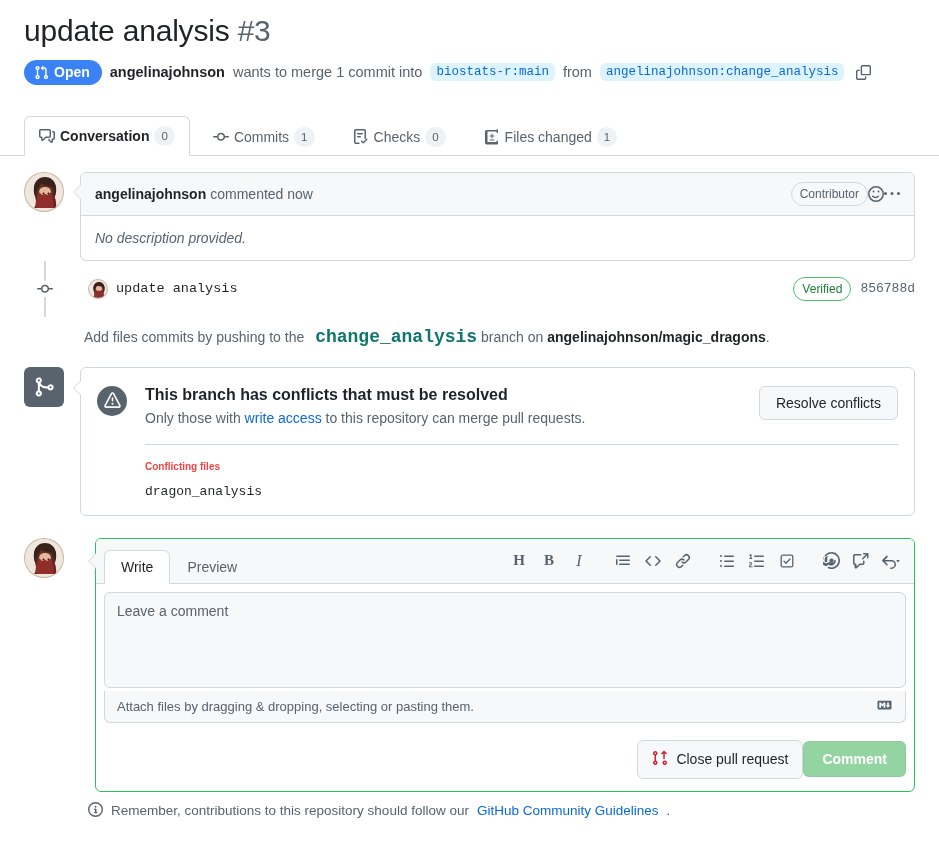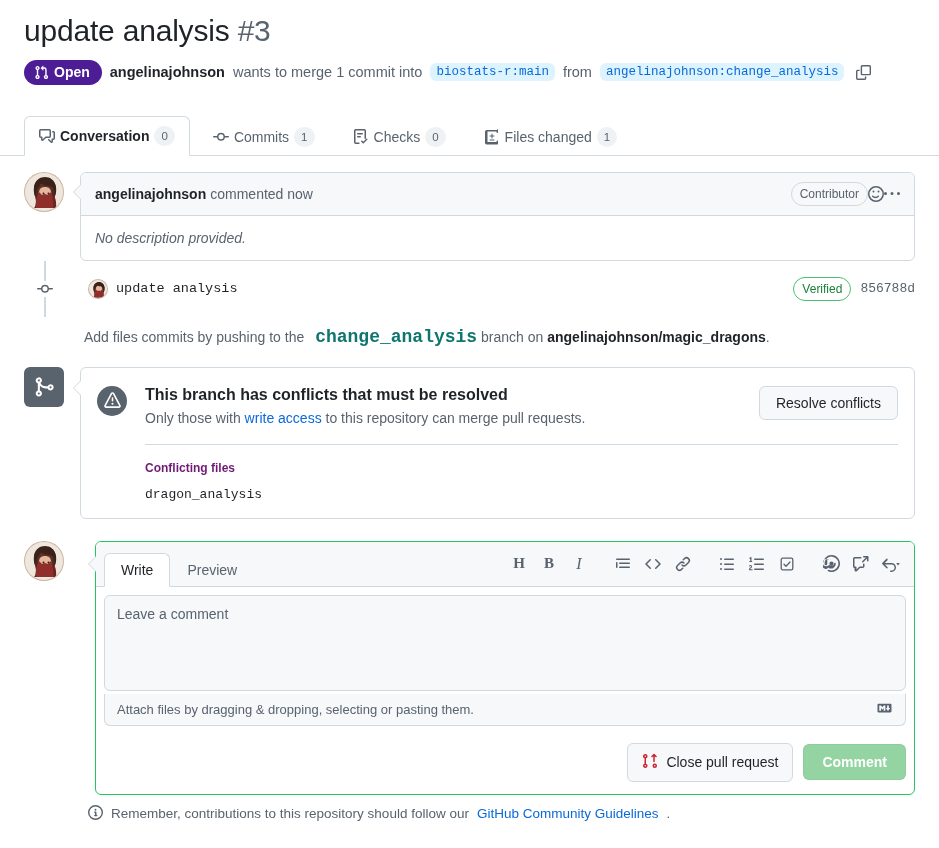--- a/index.html
+++ b/index.html
@@ -17,21 +17,21 @@
   .pr-header { padding: 12px 24px 0 24px; }
   .pr-title {
     font-size: 30px; line-height: 1.25; font-weight: 400;
     color: #1f2328; margin: 0 0 10px 0; letter-spacing: -0.2px;
   }
   .pr-number { color: #59636e; font-weight: 300; }
 
   .pr-subhead { display: flex; align-items: center; gap: 8px; flex-wrap: nowrap; font-size: 14.5px; color: #59636e; }
   .state-badge {
     display: inline-flex; align-items: center; gap: 5px;
-    background: #4c1d95; color: #fff; border-radius: 999px;
+    background: #3b82f6; color: #fff; border-radius: 999px;
     padding: 5px 12px 5px 10px; font-size: 14px; font-weight: 600;
     line-height: 1;
   }
   .state-badge svg { display:block; }
   .author { color: #1f2328; font-weight: 600; }
   .branch-tag {
     background: #ddf4ff; color: #0969da; border-radius: 6px;
     padding: 2px 6px; font-family: "Liberation Mono", monospace;
     font-size: 12.5px; white-space: nowrap;
   }
@@ -159,21 +159,21 @@
   .conflict-sub { font-size: 14px; color: #59636e; margin-top: 4px; }
   .conflict-sub a { color: #0969da; text-decoration: none; }
   .btn {
     border: 1px solid #d1d9e0; background: #f6f8fa; border-radius: 6px;
     padding: 8px 16px; font-size: 14px; font-weight: 500; color: #1f2328;
     cursor: pointer; font-family: "Liberation Sans", sans-serif; white-space: nowrap;
   }
   .btn.resolve { background:#f6f8fa; margin-left: 12px; margin-top: 2px; }
   .conflict-divider { border: 0; border-top: 1px solid #d1d9e0; margin: 18px 0 0 48px; }
   .conflicting-files { margin-left: 48px; padding-top: 16px; }
-  .cf-title { font-size: 12px; font-weight: 600; color: #701a75; }
+  .cf-title { font-size: 10px; font-weight: 600; color: #ef4444; }
   .cf-item { font-family: "Liberation Mono", monospace; font-size: 13px; color: #1f2328; margin-top: 12px; }
 
   
   .form-wrap { display: flex; align-items: flex-start; margin-top: 22px; }
   .form-box {
     flex: 1; margin-left: 31px; border: 1px solid #22c55e; border-radius: 6px;
     background: #fff; position: relative;
   }
   .form-box:before {
     content: ""; position: absolute; left: -8px; top: 14px; width: 0; height: 0;
@@ -216,21 +216,21 @@
   }
   .editor::placeholder { color: #59636e; }
   .attach-bar {
     display: flex; align-items: center; margin: 0 8px 8px 8px;
     border: 1px solid #d1d9e0; border-top: none; border-radius: 0 0 6px 6px;
     background: #f6f8fa; padding: 7px 12px; font-size: 13px; color: #59636e;
     position: relative; top: -9px;
   }
   .attach-bar .md-badge { margin-left: auto; color: #59636e; }
   .form-actions {
-    display: flex; justify-content: flex-end; align-items: center; gap: 10px;
+    display: flex; justify-content: flex-end; align-items: center; 
     padding: 0 8px 12px 8px;
   }
   .btn-close {
     display: inline-flex; align-items: center; gap: 8px;
     border: 1px solid #d1d9e0; background: #f6f8fa; border-radius: 6px;
     padding: 9px 14px; font-size: 14px; font-weight: 500; color: #1f2328; cursor: pointer;
   }
   .btn-comment {
     background: #94d3a2; color: #ffffff; border: 1px solid rgba(31,35,40,0.04);
     border-radius: 6px; padding: 9px 18px; font-size: 14px; font-weight: 600;

